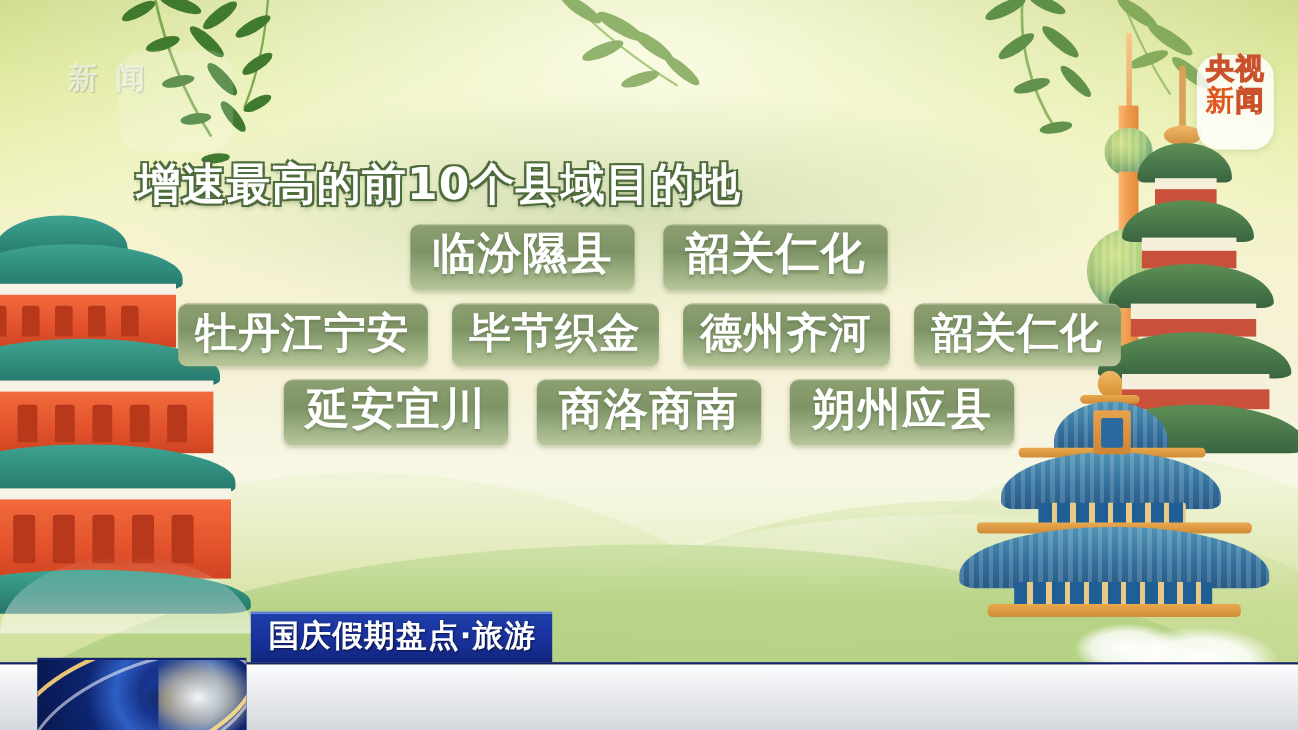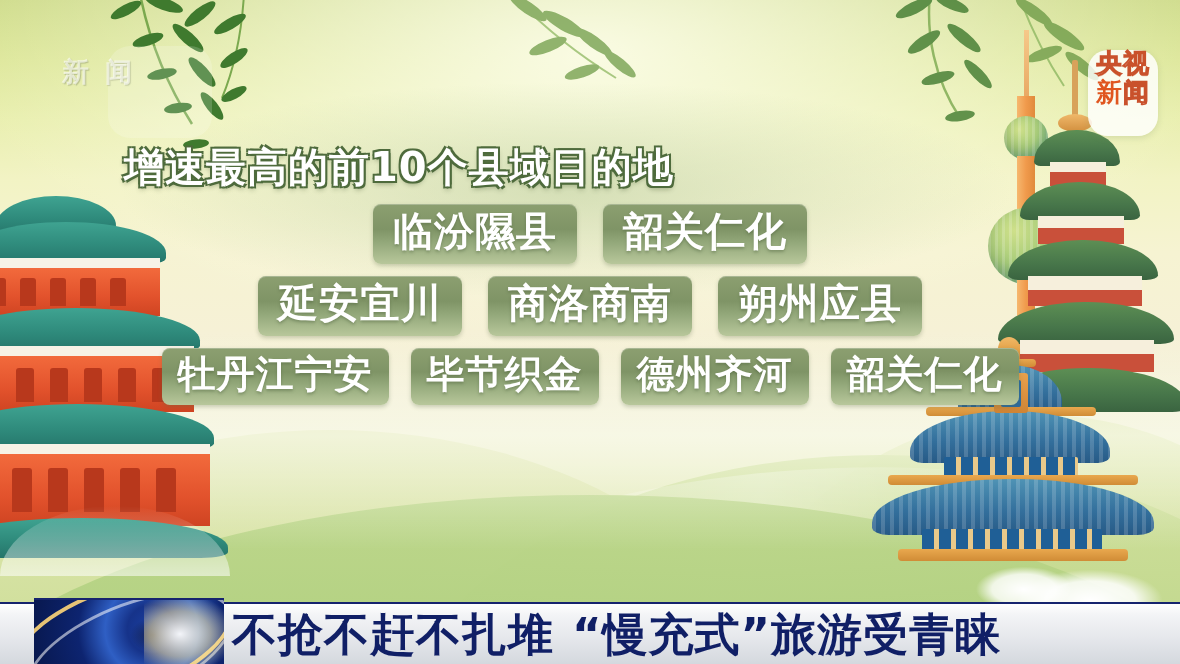--- a/index.html
+++ b/index.html
@@ -420,38 +420,38 @@
     <div class="ln2"><span class="a">新</span><span class="b">闻</span></div>
   </div>
 
   <div class="kicker">增速最高的前10个县域目的地</div>
 
   <div class="chip-rows">
     <div class="chip-row r1">
       <div class="chip">临汾隰县</div>
       <div class="chip">韶关仁化</div>
     </div>
-    <div class="chip-row r2">
-      <div class="chip">延安宜川</div>
-      <div class="chip">商洛商南</div>
-      <div class="chip">朔州应县</div>
-    </div>
     <div class="chip-row r3">
       <div class="chip">牡丹江宁安</div>
       <div class="chip">毕节织金</div>
       <div class="chip">德州齐河</div>
       <div class="chip">韶关仁化</div>
     </div>
-  </div>
-
-
+    <div class="chip-row r2">
+      <div class="chip">延安宜川</div>
+      <div class="chip">商洛商南</div>
+      <div class="chip">朔州应县</div>
+    </div>
+  </div>
+
+
+  <div class="cat-tag">国庆假期盘点·旅游</div>
 
   <div class="headline-bar">
     <div class="globe-box">
       <div class="arc1"></div>
       <div class="arc2"></div>
       <div class="land"></div>
       <div class="glow"></div>
     </div>
-    <div class="hl"><span>不抢不赶不扎堆</span><span class="sp"></span><span>“慢充式”旅游受青睐</span></div>
   </div>
 
 </div>
 
 </body></html>

